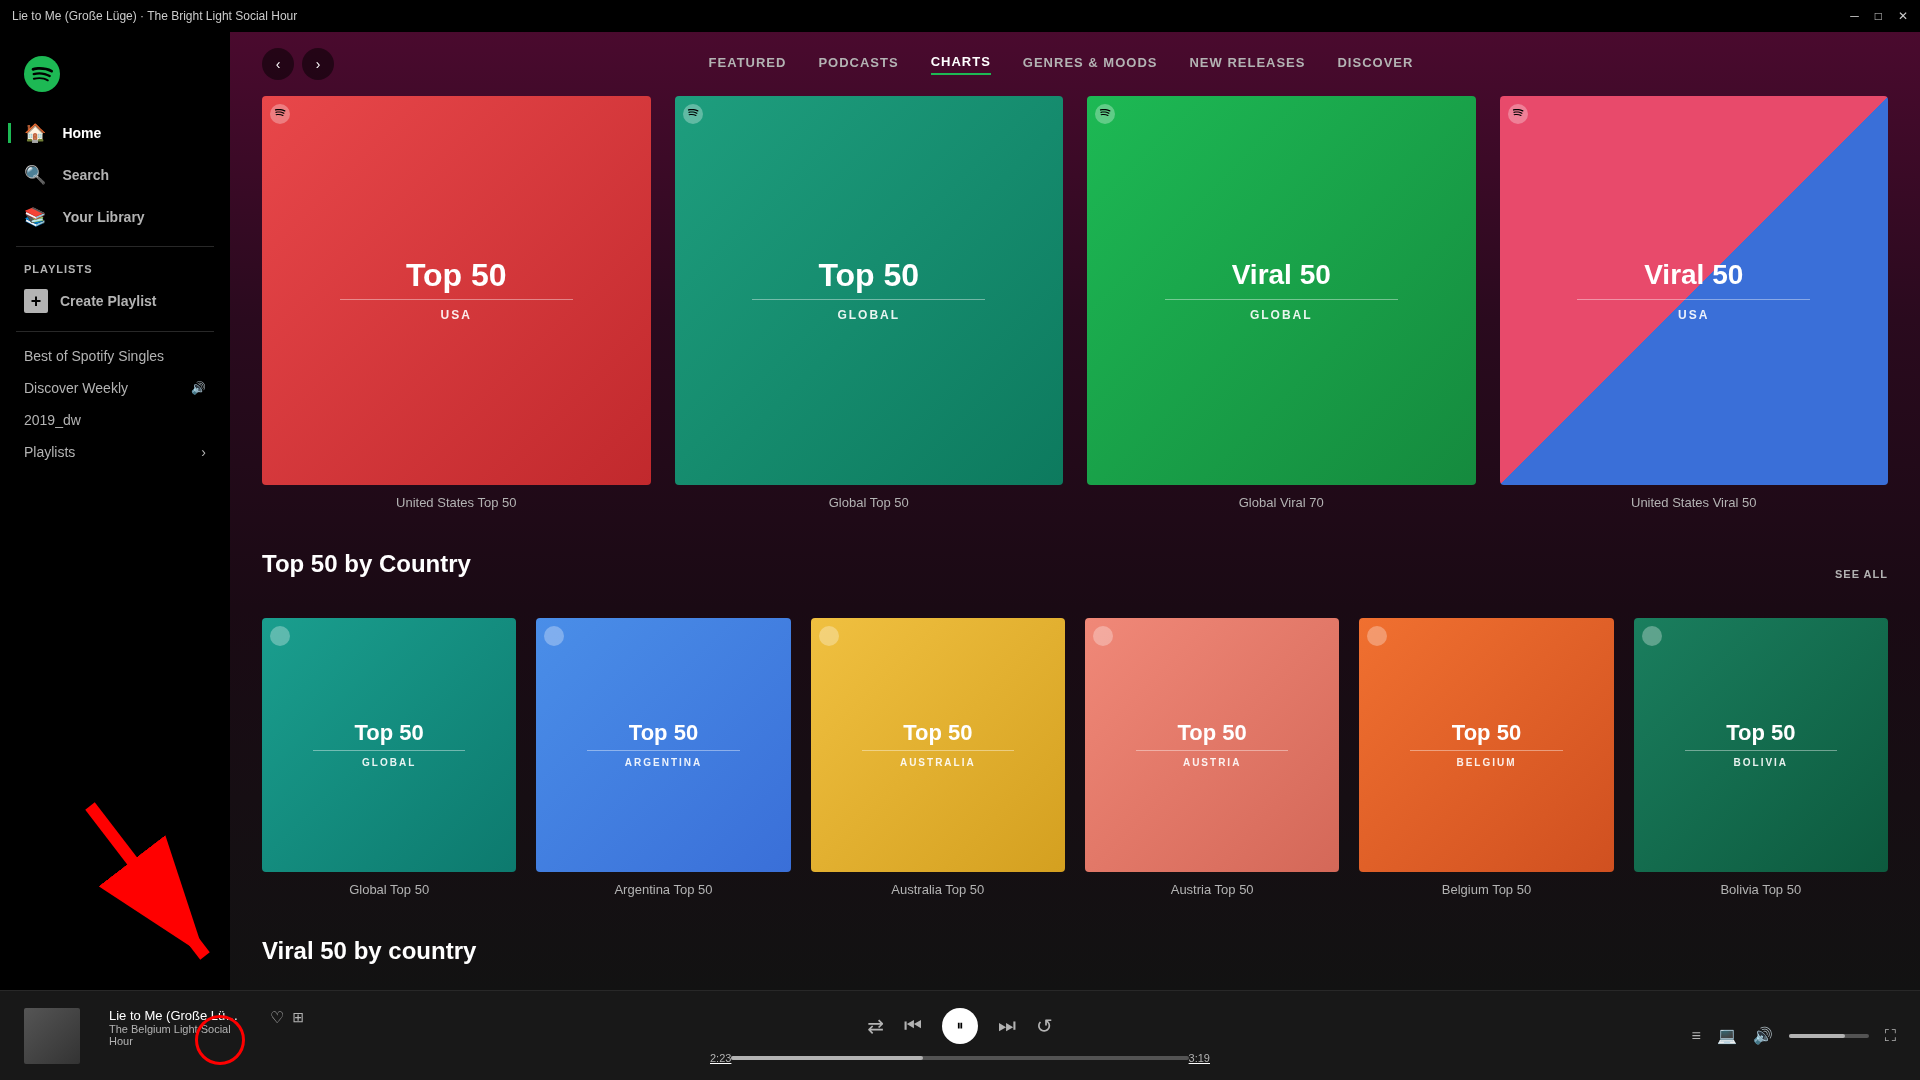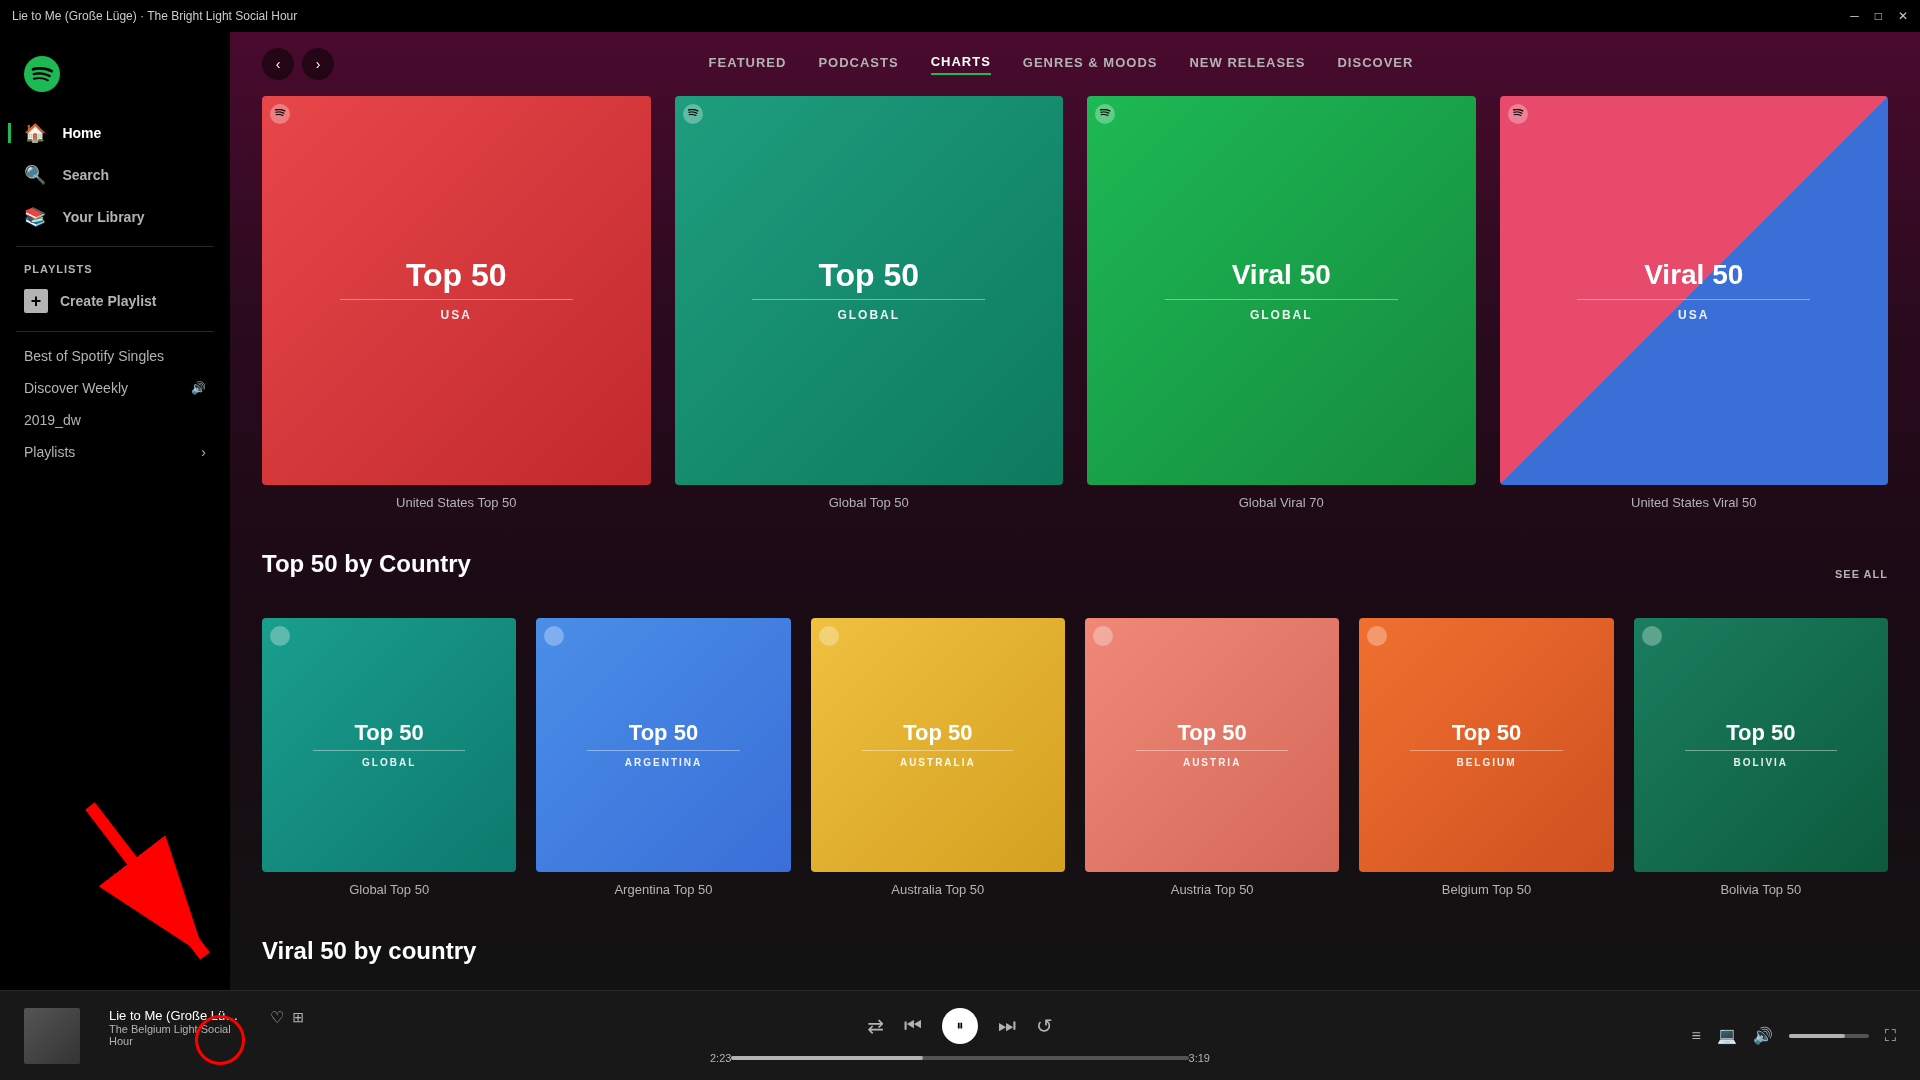--- a/index.html
+++ b/index.html
@@ -278,21 +278,21 @@
       height: 36px;
       background: #fff;
       border-radius: 50%;
       display: flex;
       align-items: center;
       justify-content: center;
       cursor: pointer;
       color: #000;
       font-size: 14px;
     }
-    .player-progress { display: flex; align-items: center; gap: 0; width: 500px; }
+    .player-progress { display: flex; align-items: center; gap: 0; width: 500px; text-decoration: underline; }
     .progress-time { font-size: 11px; color: #b3b3b3; }
     .progress-bar { flex: 1; height: 4px; background: #535353; border-radius: 2px; position: relative; }
     .progress-fill { height: 100%; background: #b3b3b3; border-radius: 2px; width: 42%; }
 
     .player-right { display: flex; align-items: center; gap: 16px; width: 280px; justify-content: flex-end; }
     .player-right-icon { font-size: 16px; color: #b3b3b3; cursor: pointer; }
     .volume-bar { width: 80px; height: 4px; background: #535353; border-radius: 2px; }
     .volume-fill { height: 100%; background: #b3b3b3; border-radius: 2px; width: 70%; }
 
     

